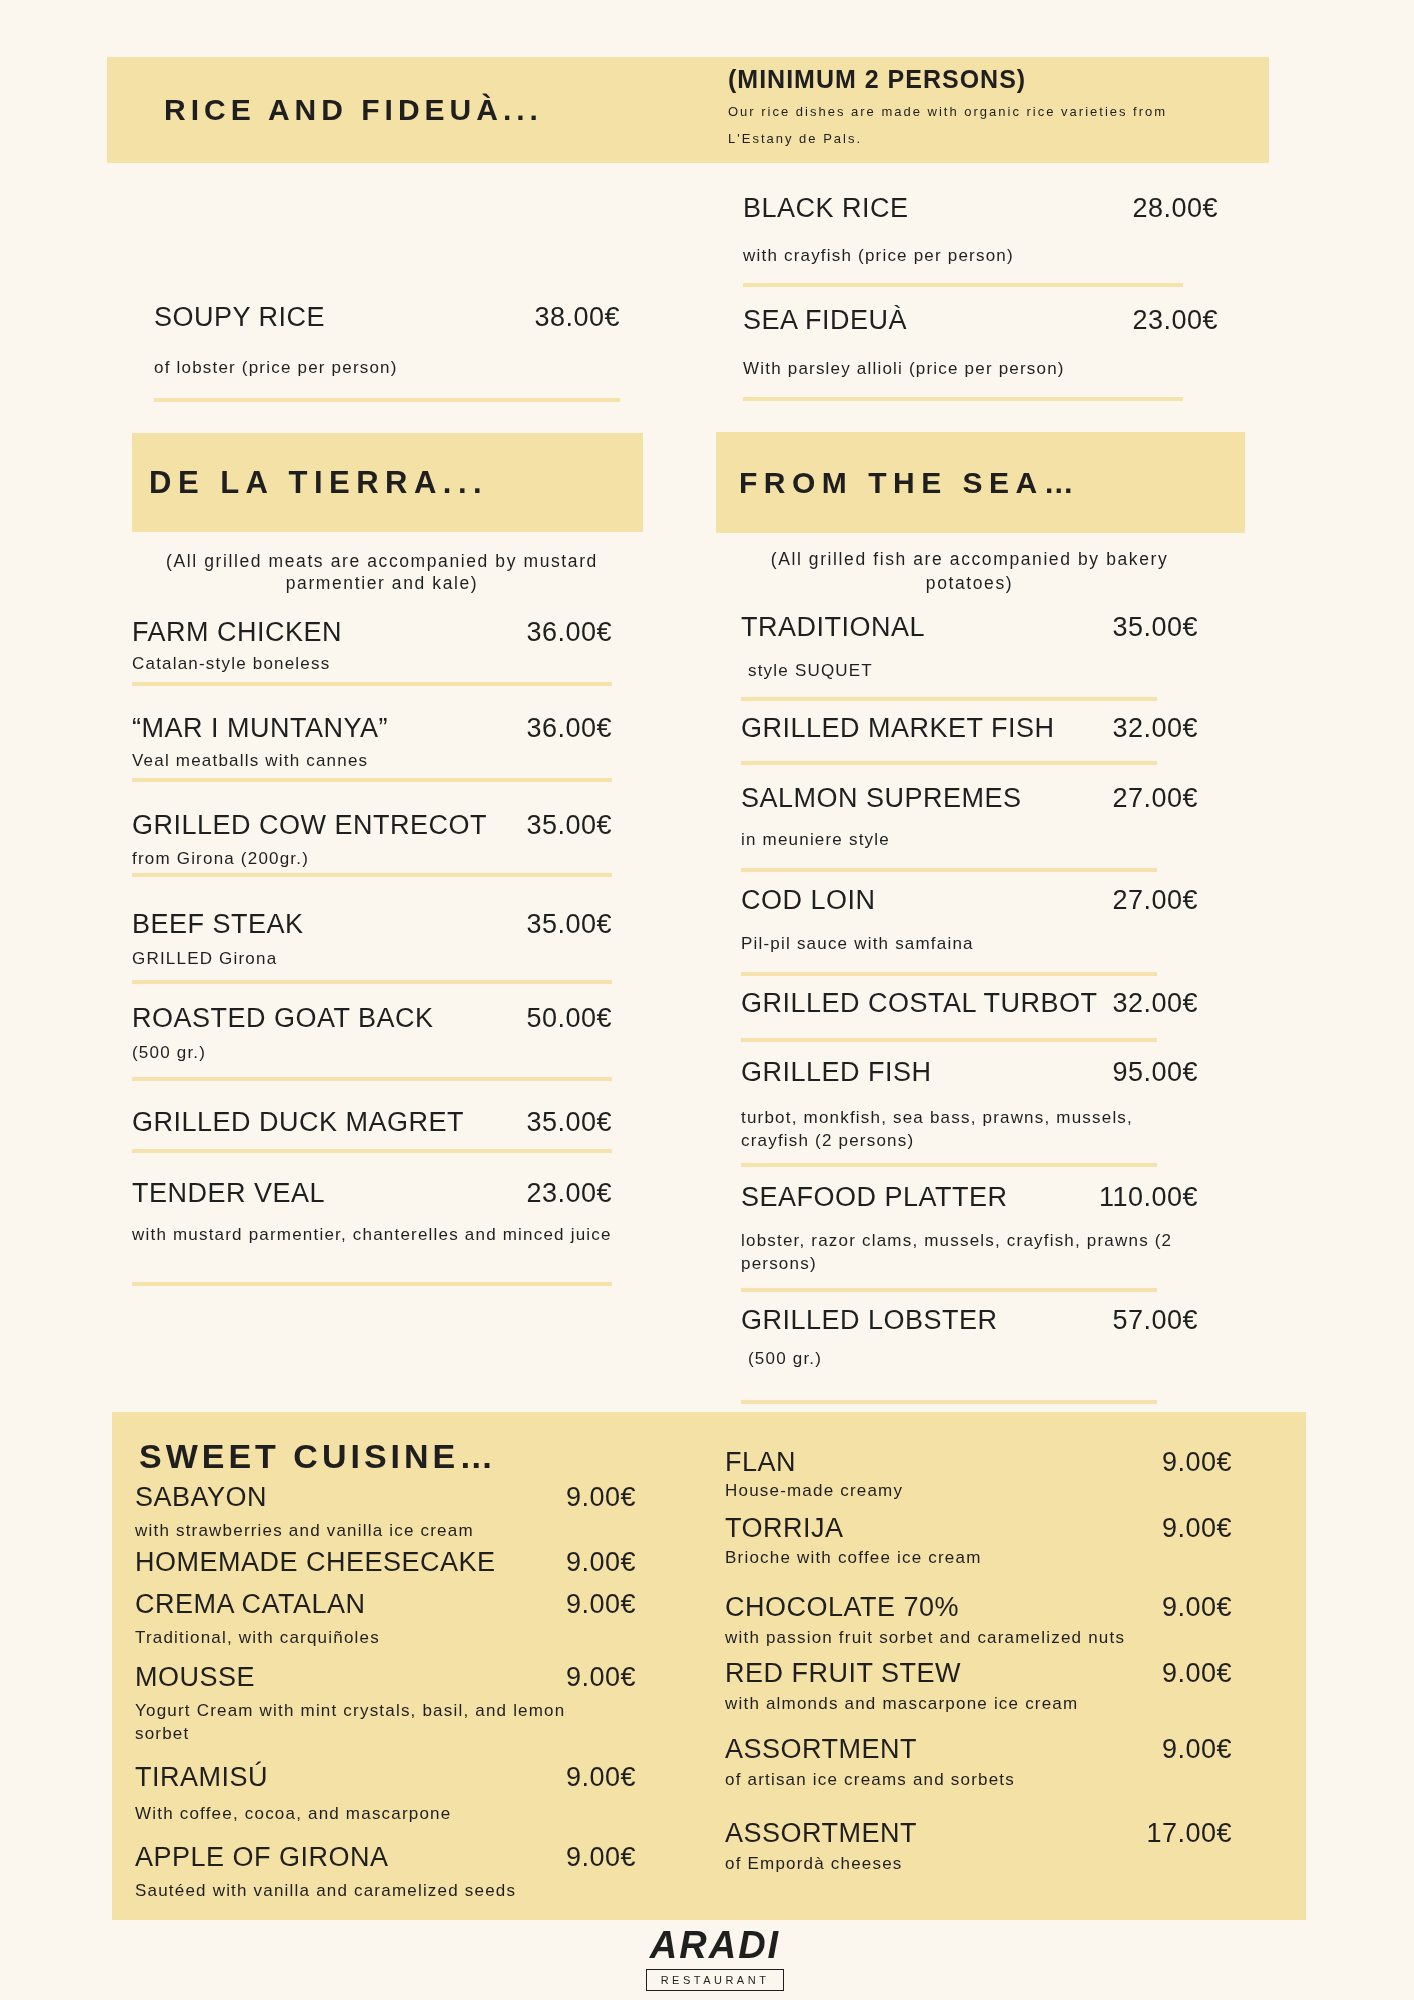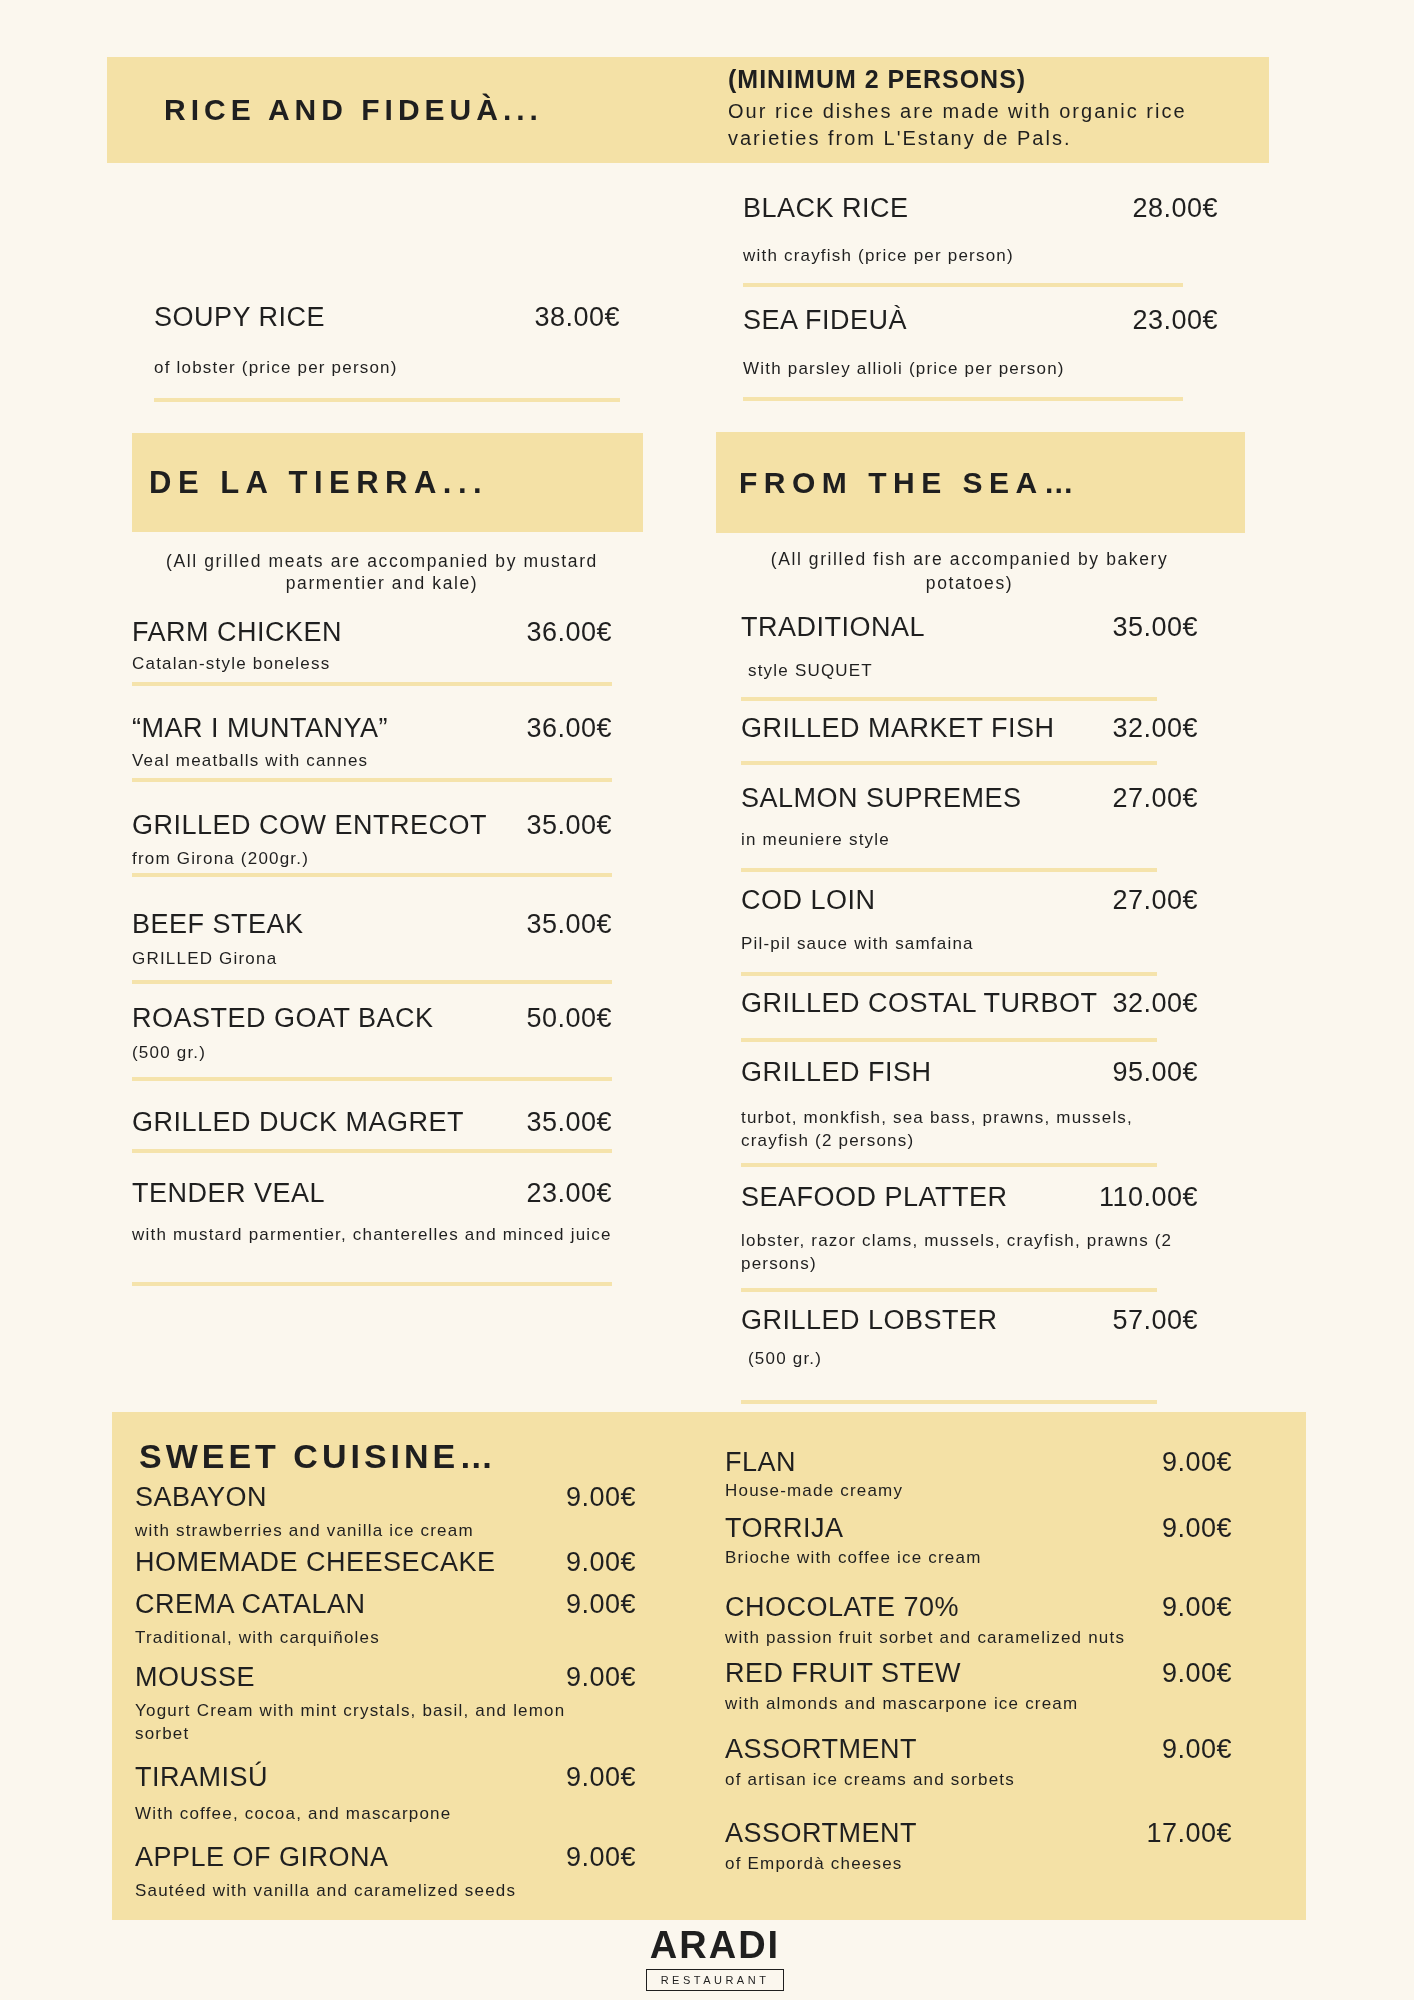--- a/index.html
+++ b/index.html
@@ -11,21 +11,21 @@
     position:relative;width:1414px;height:2000px;overflow:hidden;
     background:var(--background);color:var(--text);
     font-family:"Liberation Sans", sans-serif;
   }
   .band{position:absolute;background:var(--band);display:flex;align-items:center;}
   .band .bt{font-weight:700;}
   #band-top{left:107px;top:57px;width:1162px;height:106px;}
   #band-top .bt{font-size:30px;letter-spacing:5px;padding-left:57px;}
   #minnote{position:absolute;left:728px;top:64px;width:505px;}
   #minnote .mb{font-weight:700;font-size:25px;line-height:30px;letter-spacing:1px;}
-  #minnote .mt{font-size:20px;line-height:27px;letter-spacing:2px;margin-top:4px;}
+  #minnote .mt{font-size:13px;line-height:27px;letter-spacing:2px;margin-top:4px;}
   #band-tierra{left:132px;top:433px;width:511px;height:99px;}
   #band-tierra .bt{font-size:31px;letter-spacing:6.5px;padding-left:17px;}
   #band-sea{left:716px;top:432px;width:529px;height:101px;}
   #band-sea .bt{font-size:30px;letter-spacing:6.5px;padding-left:23px;}
   .secnote{position:absolute;text-align:center;font-size:17.5px;line-height:21.5px;letter-spacing:1.6px;}
   #note-tierra{left:132px;top:551px;width:500px;}
   #note-sea{left:741px;top:547px;width:457px;line-height:24px;}
   .col{position:absolute;top:0;height:100%;}
   #col-rice-left{left:154px;width:466px;}
   #col-rice-right{left:743px;width:475px;}
@@ -39,21 +39,21 @@
   #col-rice-right .rule{width:440px;}
   #col-sea .rule{width:416px;}
   #footnote{position:absolute;left:122px;top:1332px;width:510px;text-align:center;
             font-size:17px;line-height:22px;letter-spacing:1.4px;}
   #sweet-bg{position:absolute;left:112px;top:1412px;width:1194px;height:508px;background:var(--band);}
   #sweet-title{position:absolute;left:139px;top:1434px;font-weight:700;font-size:34px;line-height:44px;letter-spacing:4px;}
   #col-sweet-left{left:135px;width:501px;}
   #col-sweet-right{left:725px;width:507px;}
   .sweet .d{letter-spacing:1.2px;max-width:470px;}
   #footer{position:absolute;left:515px;top:1923px;width:400px;text-align:center;}
-  #brand{font-weight:700;font-size:38px;line-height:44px;letter-spacing:2px;}
+  #brand{font-weight:700;font-size:38px;line-height:44px;letter-spacing:2px;font-style:italic;}
   #brand-sub{display:inline-block;margin-top:2px;border:1.5px solid var(--text);
              font-size:11px;letter-spacing:3.5px;padding:4px 14px;}
 </style>
 </head>
 <body>
 
 <div id="page">
 
   <div class="band" id="band-top">
     <div class="bt">RICE AND FIDEUÀ...</div>

